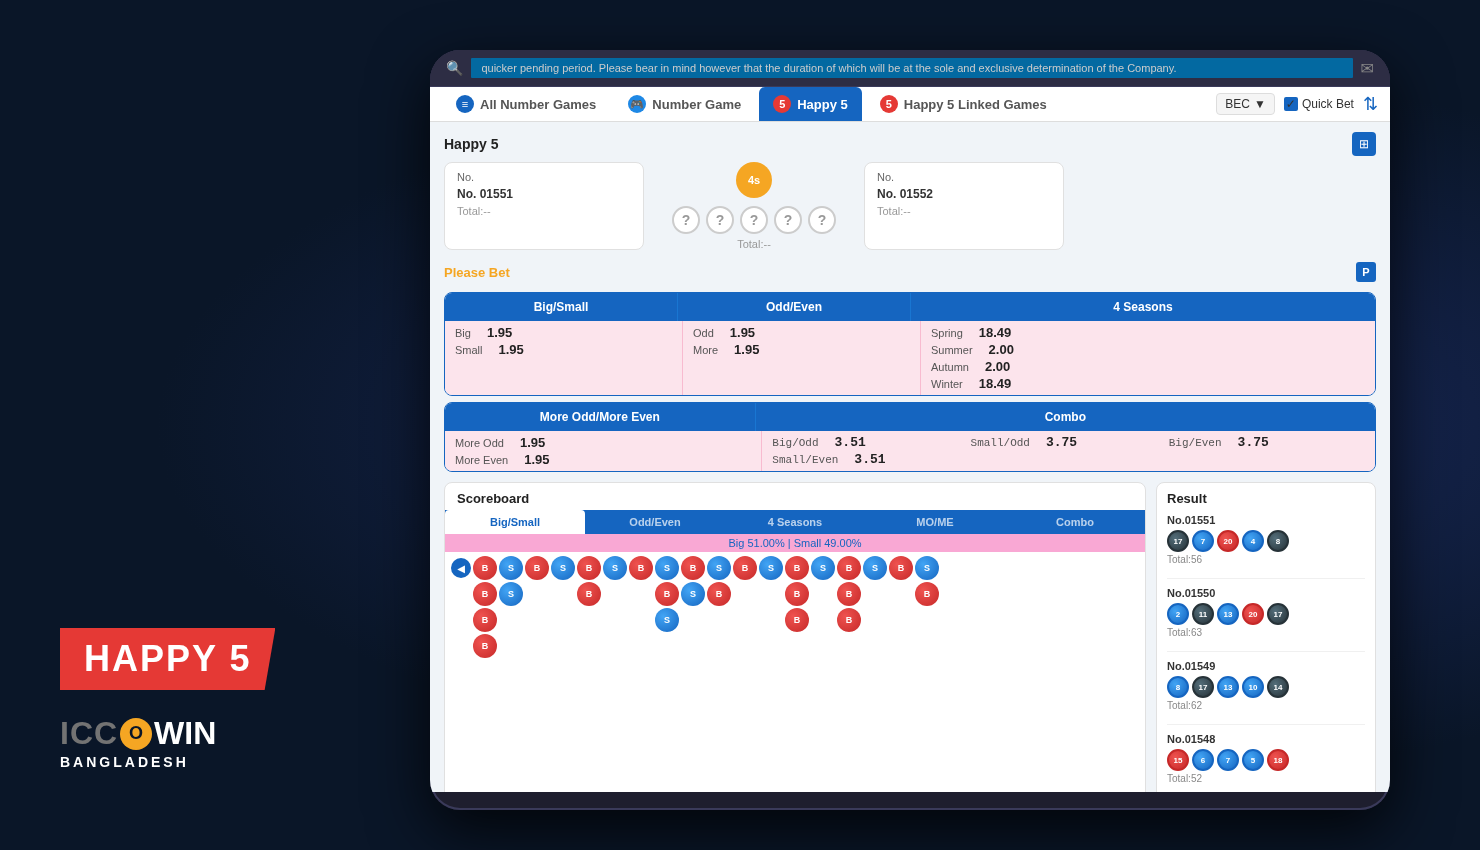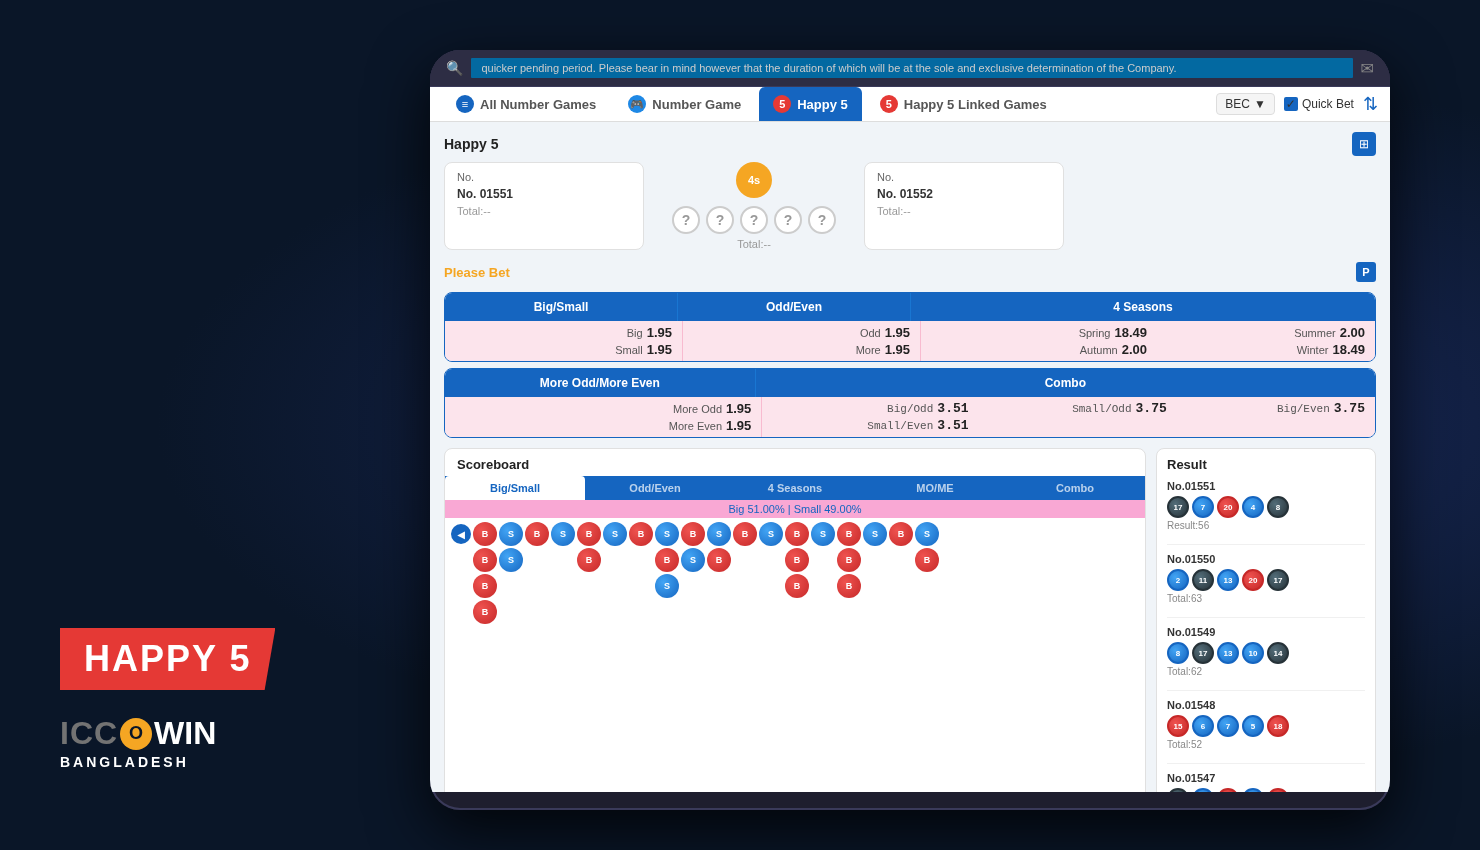--- a/index.html
+++ b/index.html
@@ -299,22 +299,21 @@
       flex-direction: column;
       gap: 2px;
     }
     .bet-value {
       color: #222;
       font-weight: 700;
       font-size: 13px;
     }
     .bet-label-val {
       display: flex;
-      justify-content: flex-end;
-      gap: 4px;
+      gap: 16px;
       align-items: center;
     }
     .bet-label {
       color: #555;
       font-size: 11px;
     }
 
     
     .scoreboard-section {
       display: flex;
@@ -546,21 +545,21 @@
           <div class="bet-label-val">
             <span class="bet-label">Odd</span>
             <span class="bet-value">1.95</span>
           </div>
           <div class="bet-label-val">
             <span class="bet-label">More</span>
             <span class="bet-value">1.95</span>
           </div>
         </div>
 
-        <div class="bet-data-cell" style="flex:2.4; display:grid; grid-template-columns:1fr 1fr;">
+        <div class="bet-data-cell" style="flex:2.4; display:grid; grid-template-columns:1fr;">
           <div class="bet-label-val">
             <span class="bet-label">Spring</span>
             <span class="bet-value">18.49</span>
           </div>
           <div class="bet-label-val">
             <span class="bet-label">Summer</span>
             <span class="bet-value">2.00</span>
           </div>
           <div class="bet-label-val">
             <span class="bet-label">Autumn</span>
@@ -701,21 +700,21 @@
 
         <div class="result-row">
           <div class="result-no">No.01551</div>
           <div class="result-balls">
             <div class="res-ball res-ball-dark">17</div>
             <div class="res-ball res-ball-blue">7</div>
             <div class="res-ball res-ball-red">20</div>
             <div class="res-ball res-ball-blue">4</div>
             <div class="res-ball res-ball-dark">8</div>
           </div>
-          <div class="result-total">Result:56</div>
+          <div class="result-total">Total:56</div>
         </div>
 
         <div class="result-row">
           <div class="result-no">No.01550</div>
           <div class="result-balls">
             <div class="res-ball res-ball-blue">2</div>
             <div class="res-ball res-ball-dark">11</div>
             <div class="res-ball res-ball-blue">13</div>
             <div class="res-ball res-ball-red">20</div>
             <div class="res-ball res-ball-dark">17</div>

